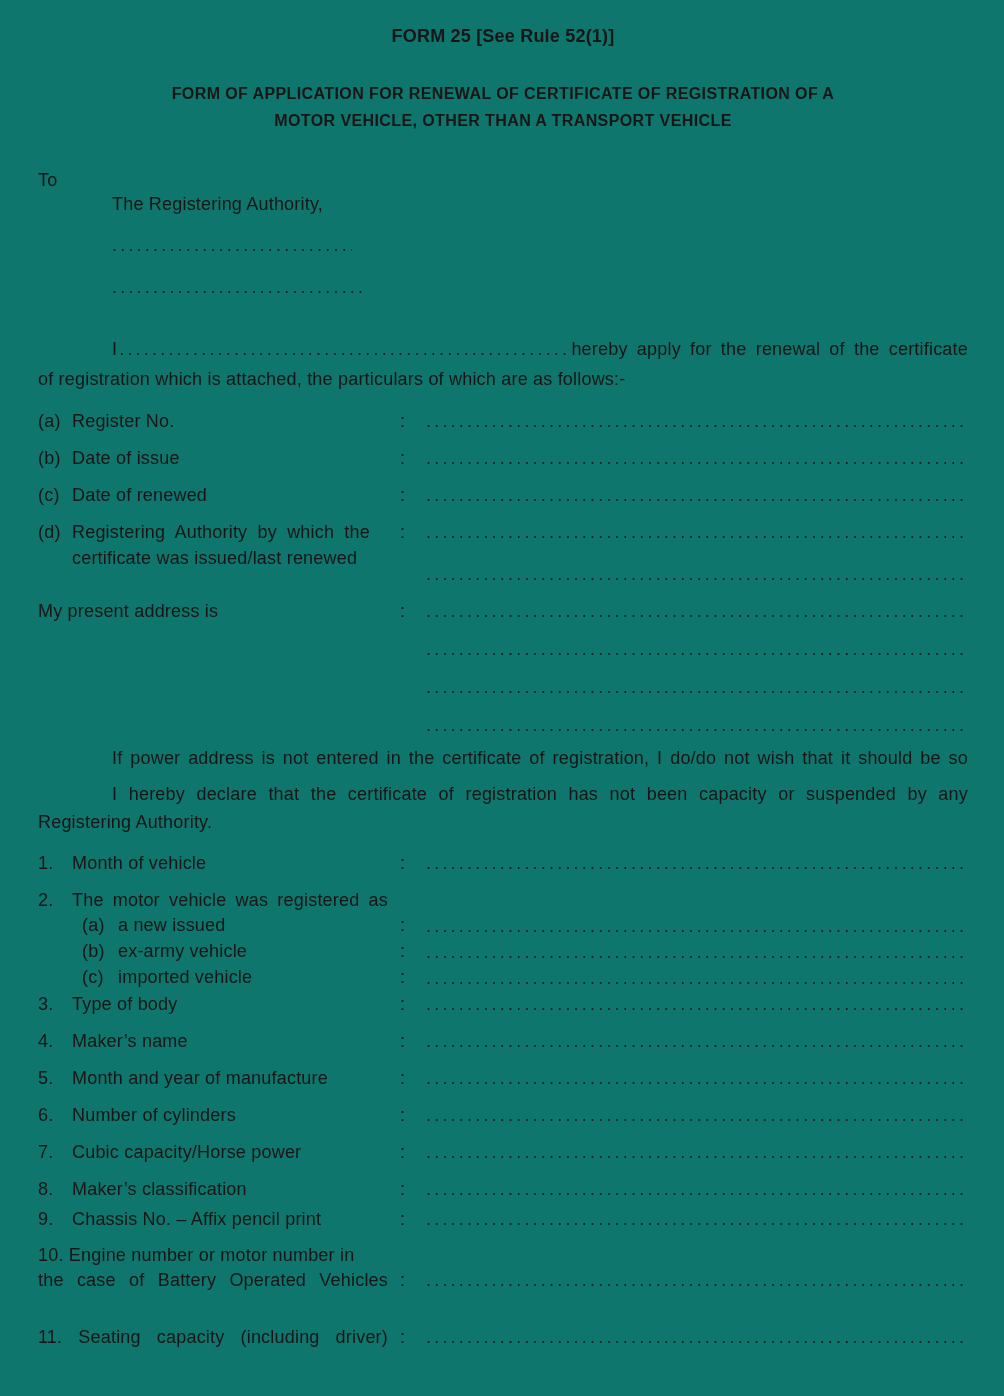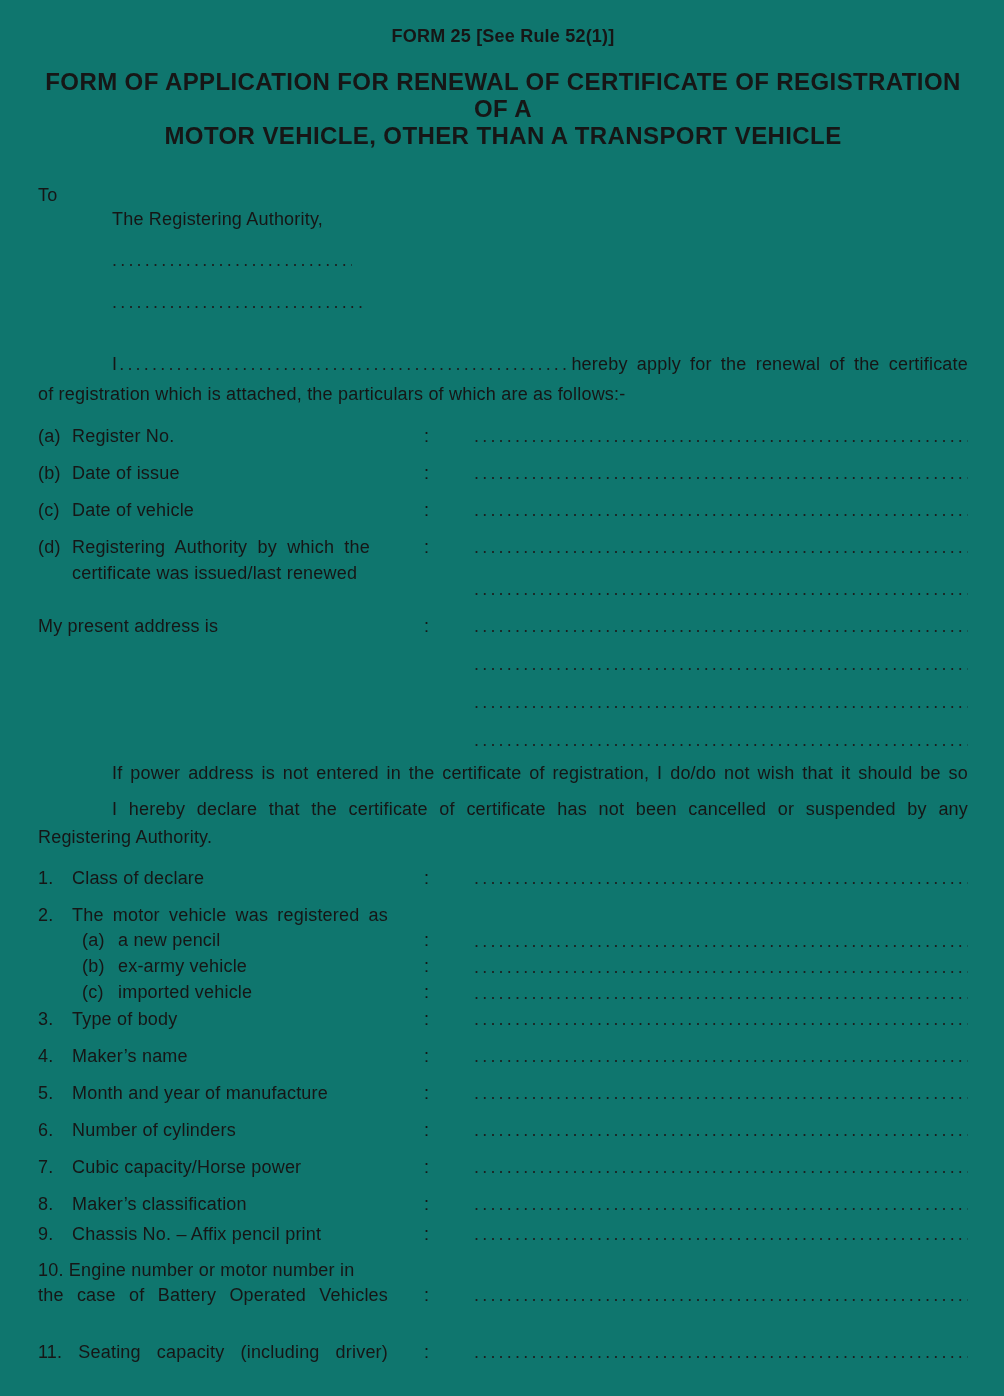--- a/index.html
+++ b/index.html
@@ -10,41 +10,41 @@
     box-sizing:border-box;
     padding:24px 36px 0 38px;
     font-family:Liberation Sans, sans-serif;
     font-size:18px;
     letter-spacing:0.2px;
     color:#161616;
     overflow:hidden;
   }
   .center { text-align:center; }
   .form-no { font-weight:bold; font-size:18px; line-height:24px; }
-  .heading { font-weight:bold; font-size:24px; line-height:27px; margin-top:20px; letter-spacing:0.4px; }
+  .heading { font-weight:bold; font-size:16px; line-height:27px; margin-top:32px; letter-spacing:0.4px; }
   .to { margin-top:34px; line-height:24px; }
   .authority { margin-left:74px; line-height:24px; }
   .addr-dot { margin-left:74px; margin-top:16px; line-height:24px; }
   .addr-dot .dots { display:block; }
   .w240 { width:240px; }
   .w252 { width:252px; }
 
   .dots {
     overflow:hidden; white-space:nowrap;
     letter-spacing:3.2px; color:#1d1d1d;
     line-height:26px;
   }
 
   .opening { margin-top:34px; line-height:30px; }
   .op-l1 { display:flex; padding-left:74px; }
   .op-l1 .dots { flex:1 1 auto; min-width:0; margin:0 2px; line-height:30px; }
   .op-rest { flex:0 0 auto; word-spacing:4px; }
 
   .rows { margin-top:14px; }
-  .frow { display:flex; align-items:flex-start; line-height:26px; margin-bottom:11px;gap:24px; }
+  .frow { display:flex; align-items:flex-start; line-height:26px; margin-bottom:11px; }
   .frow.bottom { align-items:flex-end; }
   .lab { flex:0 0 360px; box-sizing:border-box; padding-left:34px; text-indent:-34px; }
   .lab .no { display:inline-block; width:34px; text-indent:0; }
   .lab.sub { padding-left:80px; text-indent:-36px; }
   .lab.sub .no { width:36px; }
   .lab.nonum { padding-left:0; text-indent:0; }
   .lab.flush { padding-left:0; text-indent:0; }
   .lab.just { text-align:justify; padding-right:28px; }
   .jl { text-align:justify; text-align-last:justify; padding-right:10px; }
   .colon { flex:0 0 28px; box-sizing:border-box; padding-left:2px; }
@@ -110,21 +110,21 @@
 
     <div class="frow">
       <div class="lab"><span class="no">(b)</span><span>Date of issue</span></div>
       <div class="colon">:</div>
       <div class="val">
           <div class="dots">......................................................................................................................................................</div>
         </div>
     </div>
 
     <div class="frow">
-      <div class="lab"><span class="no">(c)</span><span>Date of vehicle</span></div>
+      <div class="lab"><span class="no">(c)</span><span>Date of renewed</span></div>
       <div class="colon">:</div>
       <div class="val">
           <div class="dots">......................................................................................................................................................</div>
         </div>
     </div>
 
     <div class="frow">
       <div class="lab just"><span class="no">(d)</span><span>Registering Authority by which the certificate was issued/last renewed</span></div>
       <div class="colon">:</div>
       <div class="val">
@@ -143,40 +143,40 @@
         <div class="dots">......................................................................................................................................................</div>
       </div>
     </div>
   </div>
 
   <div class="para para1">
     <div class="p-l1">If power address is not entered in the certificate of registration, I do/do not wish that it should be so</div>
   </div>
 
   <div class="para para2">
-    <div class="p-l1">I hereby declare that the certificate of certificate has not been cancelled or suspended by any</div>
+    <div class="p-l1">I hereby declare that the certificate of registration has not been capacity or suspended by any</div>
     <div class="p-l2">Registering Authority.</div>
   </div>
 
   <div class="items">
 
     <div class="frow">
-      <div class="lab"><span class="no">1.</span><span>Class of declare</span></div>
+      <div class="lab"><span class="no">1.</span><span>Month of vehicle</span></div>
       <div class="colon">:</div>
       <div class="val">
           <div class="dots">......................................................................................................................................................</div>
         </div>
     </div>
 
     <div class="frow mb0">
       <div class="lab jl"><span class="no">2.</span><span>The motor vehicle was registered as</span></div>
     </div>
 
     <div class="frow subrow">
-      <div class="lab sub"><span class="no">(a)</span><span>a new pencil</span></div>
+      <div class="lab sub"><span class="no">(a)</span><span>a new issued</span></div>
       <div class="colon">:</div>
       <div class="val">
           <div class="dots">......................................................................................................................................................</div>
         </div>
     </div>
 
     <div class="frow subrow">
       <div class="lab sub"><span class="no">(b)</span><span>ex-army vehicle</span></div>
       <div class="colon">:</div>
       <div class="val">

